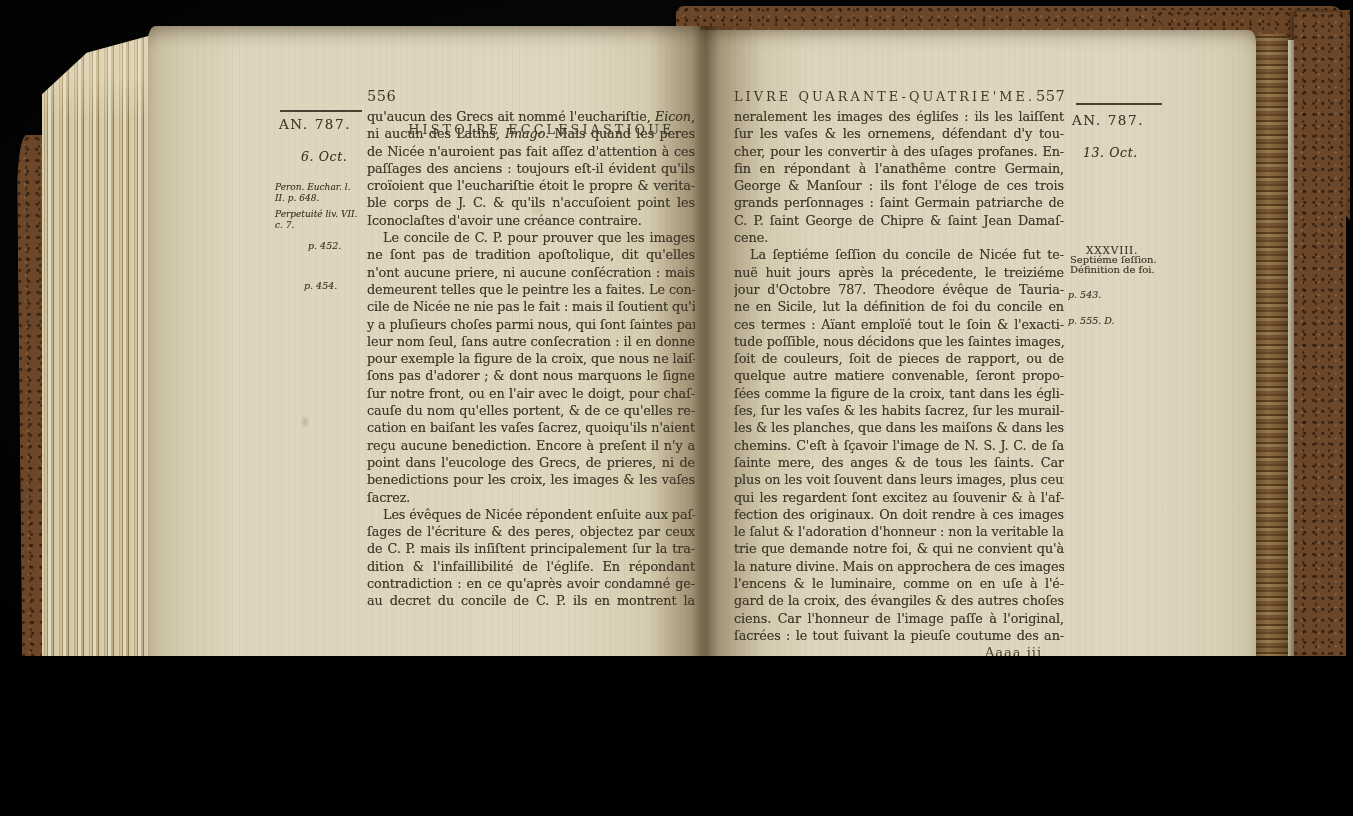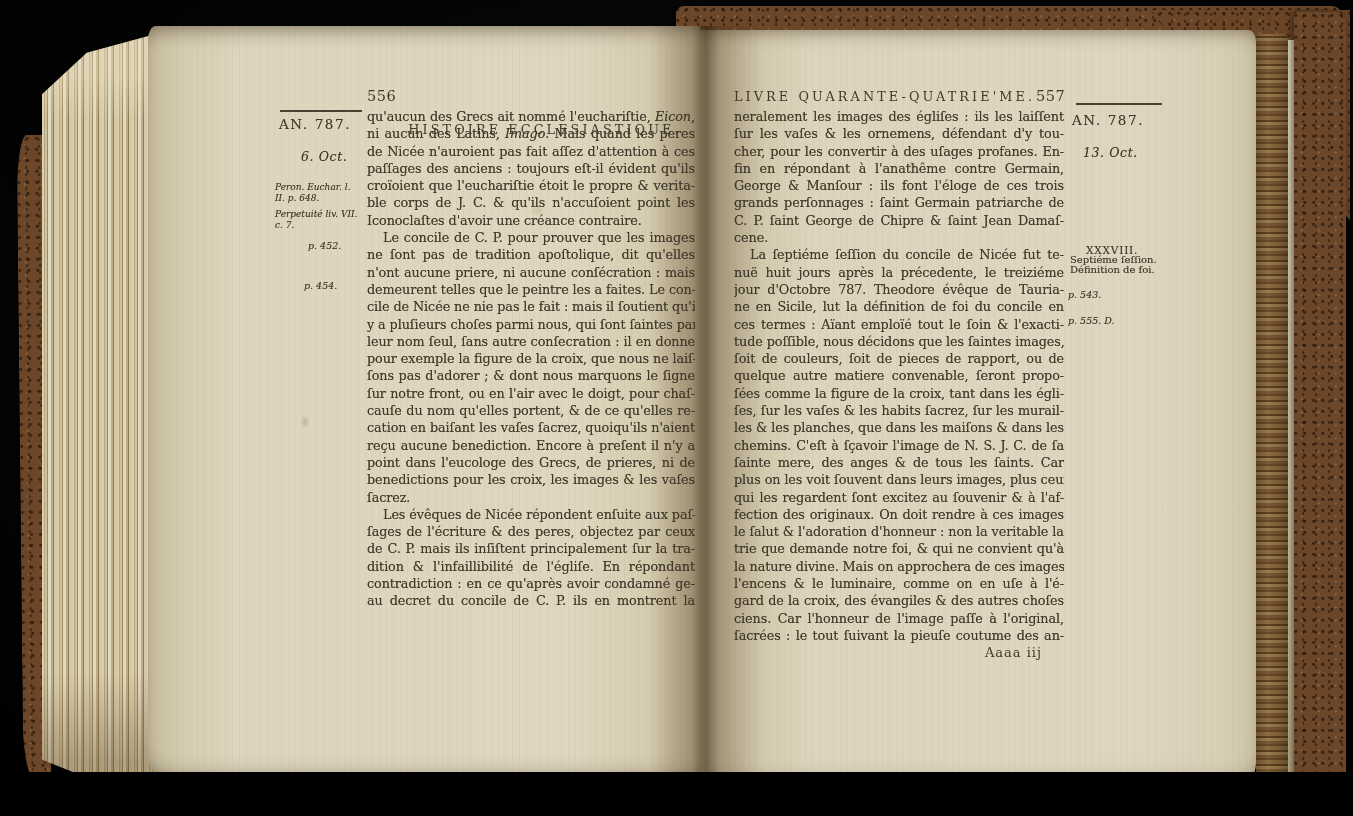--- a/index.html
+++ b/index.html
@@ -1,16 +1,16 @@
 <!DOCTYPE html>
 <html><head>
 <meta charset="utf-8">
 <style>
   html,body{margin:0;padding:0;background:#000;}
-  .photo{position:relative;width:1353px;height:772px;background:
+  .photo{position:relative;width:1353px;height:656px;background:
     radial-gradient(ellipse at 50% 45%, #0a0a0a 0%, #050505 60%, #000 100%);
     overflow:hidden;font-family:"DejaVu Serif","Liberation Serif",serif;}
 
   
   .leather{background-color:#6b4628;background-image:
     radial-gradient(circle at 20% 30%, rgba(22,10,3,.6) 0 1.2px, transparent 1.9px),
     radial-gradient(circle at 70% 65%, rgba(30,15,5,.55) 0 1px, transparent 1.6px),
     radial-gradient(circle at 45% 80%, rgba(235,205,155,.22) 0 .8px, transparent 1.4px);
     background-size:9px 11px,13px 7px,17px 13px;}
 

